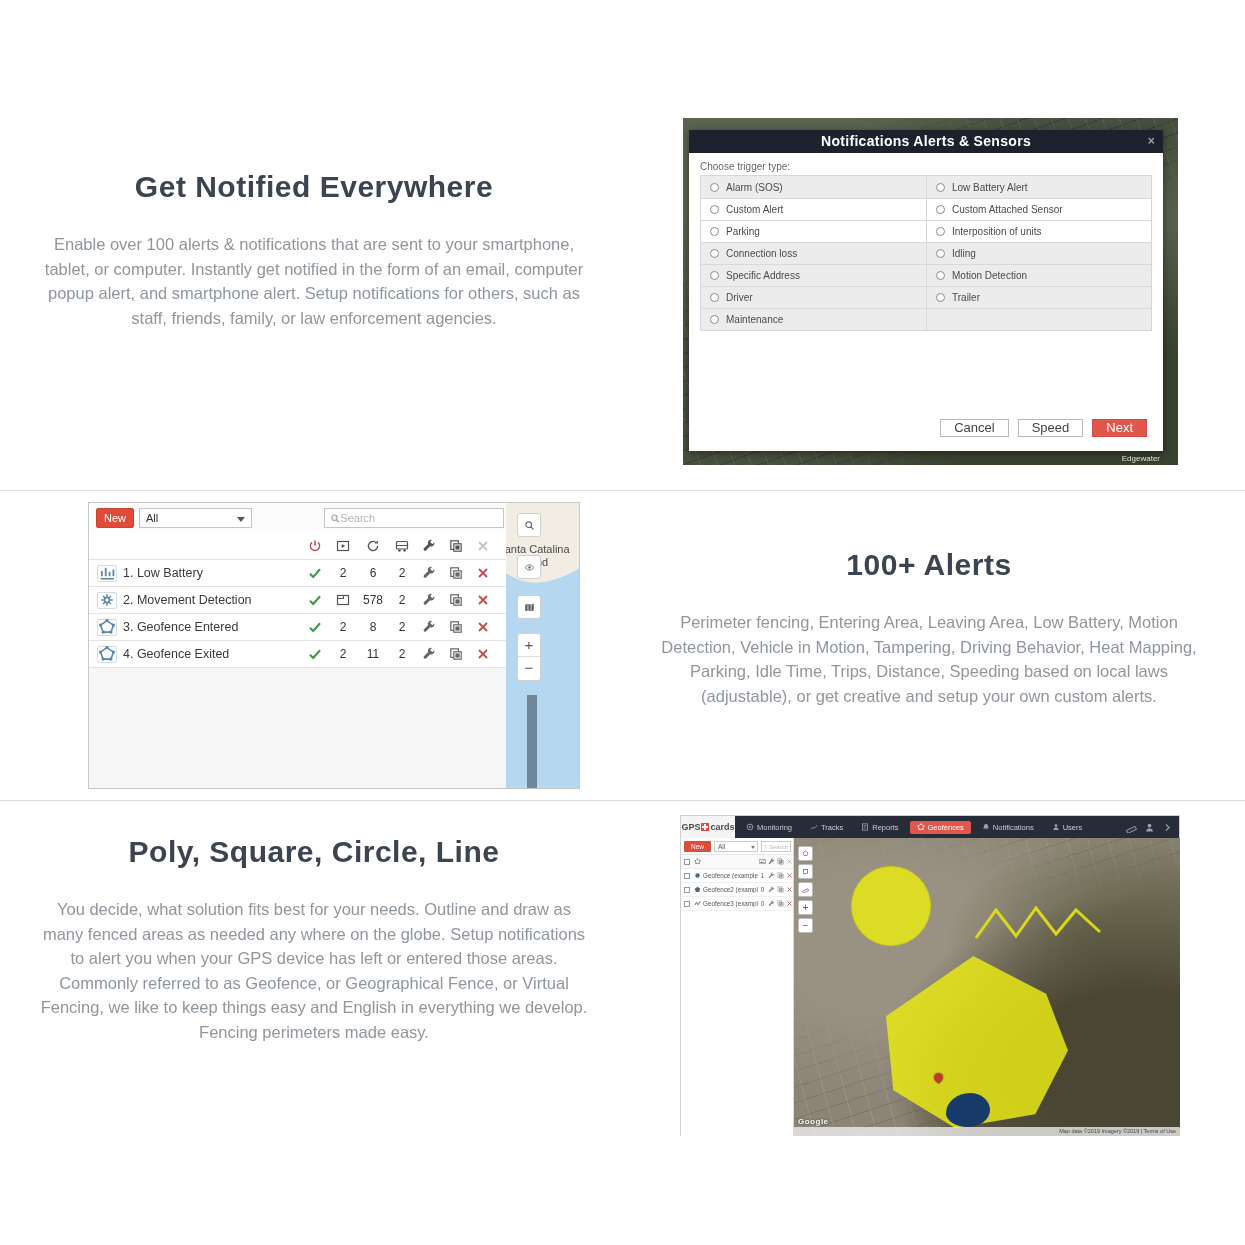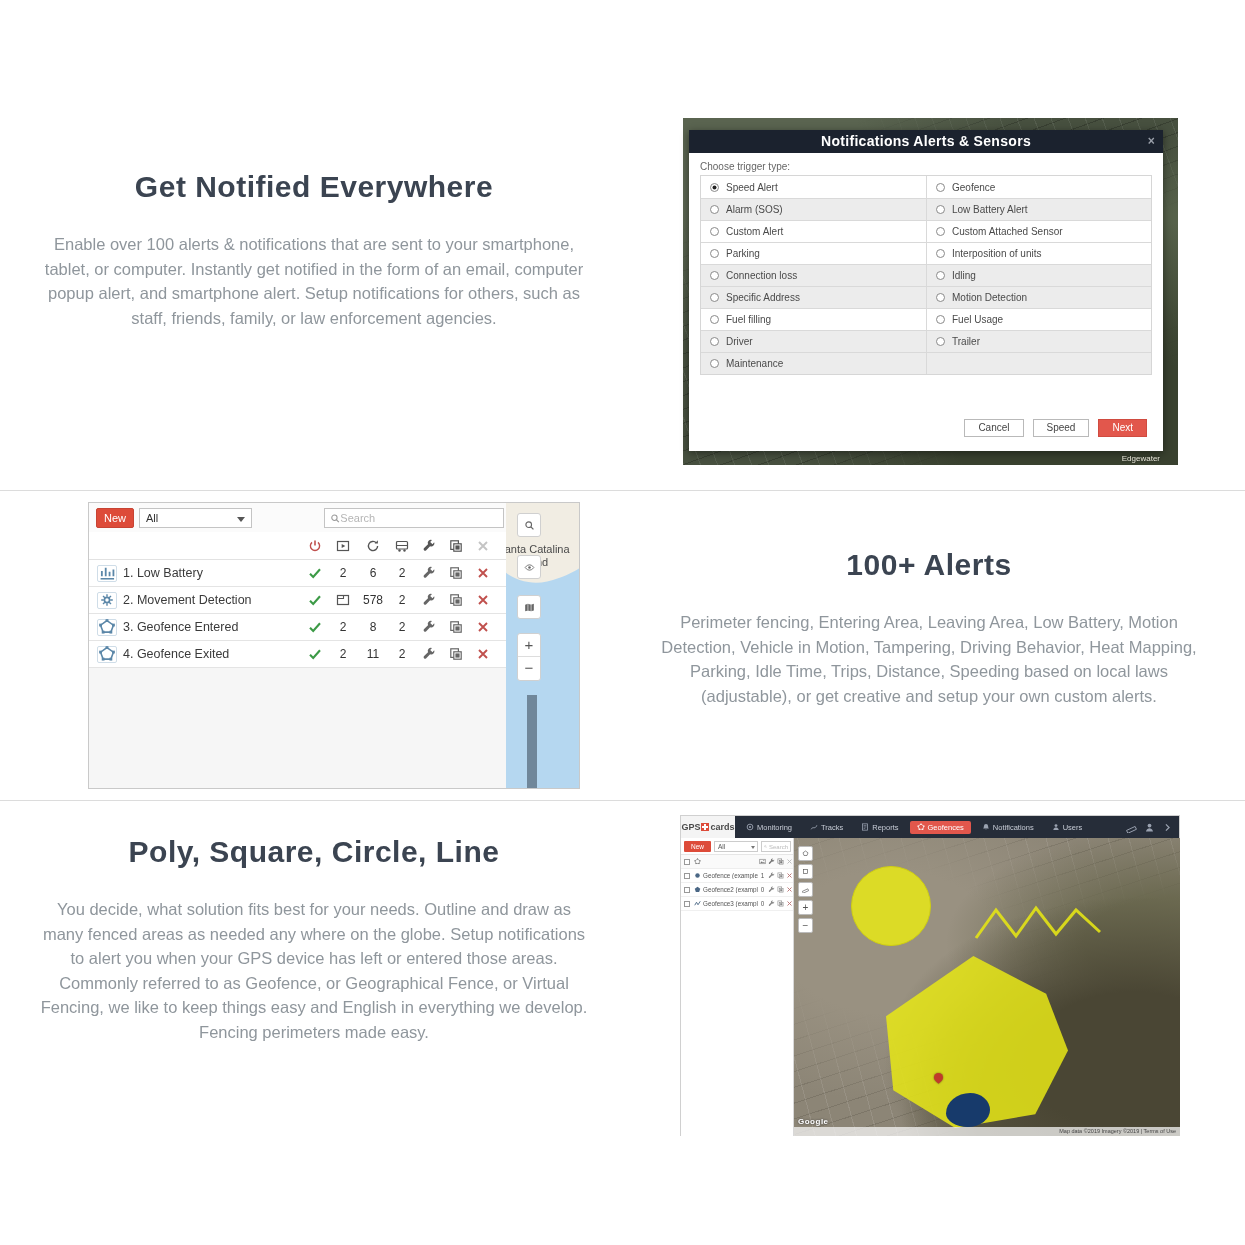--- a/index.html
+++ b/index.html
@@ -31,21 +31,21 @@
   .dlg-prompt { position:absolute; left:11px; top:31px; font-size:10px; color:#666; }
   .opt-table { position:absolute; left:11px; top:45px; width:452px; border:1px solid #d6d6d6; }
   .opt-row { display:grid; grid-template-columns:1fr 1fr; height:22px; border-top:1px solid #d9d9d9; }
   .opt-row:first-child { border-top:none; }
   .opt-row.alt .cell { background:#ececec;align-items:center; }
   .cell { display:flex; align-items:center; padding-left:9px; background:#fff; font-size:10px; color:#4a4a4a; }
   .cell + .cell { border-left:1px solid #d9d9d9; }
   .radio { width:9px; height:9px; border:1px solid #8a8a8a; border-radius:50%; margin-right:7px; flex:0 0 auto; background:#fff; position:relative; }
   .radio.sel::after { content:""; position:absolute; left:2px; top:2px; width:3px; height:3px; border-radius:50%; background:#222; box-shadow:0 0 0 .5px #222; }
   .dlg-footer { position:absolute; right:16px; bottom:14px; display:flex; gap:9px; }
-  .btn { height:18px; padding:0 13px; font-size:10px; line-height:16px; text-align:center; cursor:pointer; }
+  .btn { height:18px; padding:0 13px; font-size:13px; line-height:16px; text-align:center; cursor:pointer; }
   .btn.plain { background:#fff; border:1px solid #b9b9b9; color:#444; }
   .btn.primary { background:#e2574c; border:1px solid #d04b40; color:#fff; }
   .edgewater { position:absolute; right:18px; bottom:2px; font-size:8px; color:#e8e8d8; text-shadow:0 0 2px #222; }
 
   
   .shot2 { position:absolute; left:88px; top:502px; width:492px; height:287px; border:1px solid #c9c9c9; background:#fff; }
   .al-toolbar { position:absolute; left:0; top:0; width:417px; height:29px; background:#fbfbfb; }
   .btn-new { position:absolute; left:7px; top:5px; width:38px; height:20px; background:#dd4b39; border:1px solid #c74333; color:#fff; font-size:11px; text-align:center; line-height:18px; border-radius:2px; cursor:pointer; }
   .dd-all { position:absolute; left:50px; top:5px; width:113px; height:20px; border:1px solid #c4c4c4; background:#fff; font-size:11px; color:#333; line-height:18px; padding:0 6px; }
   .dd-all .caret { position:absolute; right:6px; top:8px; width:0; height:0; border-left:4px solid transparent; border-right:4px solid transparent; border-top:5px solid #555; }
@@ -136,88 +136,68 @@
   </div>
 
   <div class="shot1">
     <div class="dialog">
       <div class="dlg-title">
         <span>Notifications Alerts &amp; Sensors</span>
         <span class="dlg-close">×</span>
       </div>
       <div class="dlg-prompt">Choose trigger type:</div>
       <div class="opt-table" id="optTable">
+          <div class="opt-row alt">
+            <div class="cell">
+              <span class="radio"></span>
+              <span>Alarm (SOS)</span>
+            </div>
+            <div class="cell">
+              <span class="radio"></span>
+              <span>Low Battery Alert</span>
+            </div>
+          </div>
           <div class="opt-row">
             <div class="cell">
-              <span class="radio sel"></span>
-              <span>Speed Alert</span>
-            </div>
-            <div class="cell">
-              <span class="radio"></span>
-              <span>Geofence</span>
+              <span class="radio"></span>
+              <span>Custom Alert</span>
+            </div>
+            <div class="cell">
+              <span class="radio"></span>
+              <span>Custom Attached Sensor</span>
+            </div>
+          </div>
+          <div class="opt-row">
+            <div class="cell">
+              <span class="radio"></span>
+              <span>Parking</span>
+            </div>
+            <div class="cell">
+              <span class="radio"></span>
+              <span>Interposition of units</span>
             </div>
           </div>
           <div class="opt-row alt">
             <div class="cell">
               <span class="radio"></span>
-              <span>Alarm (SOS)</span>
-            </div>
-            <div class="cell">
-              <span class="radio"></span>
-              <span>Low Battery Alert</span>
-            </div>
-          </div>
-          <div class="opt-row">
-            <div class="cell">
-              <span class="radio"></span>
-              <span>Custom Alert</span>
-            </div>
-            <div class="cell">
-              <span class="radio"></span>
-              <span>Custom Attached Sensor</span>
-            </div>
-          </div>
-          <div class="opt-row">
-            <div class="cell">
-              <span class="radio"></span>
-              <span>Parking</span>
-            </div>
-            <div class="cell">
-              <span class="radio"></span>
-              <span>Interposition of units</span>
+              <span>Connection loss</span>
+            </div>
+            <div class="cell">
+              <span class="radio"></span>
+              <span>Idling</span>
             </div>
           </div>
           <div class="opt-row alt">
             <div class="cell">
               <span class="radio"></span>
-              <span>Connection loss</span>
-            </div>
-            <div class="cell">
-              <span class="radio"></span>
-              <span>Idling</span>
-            </div>
-          </div>
-          <div class="opt-row alt">
-            <div class="cell">
-              <span class="radio"></span>
               <span>Specific Address</span>
             </div>
             <div class="cell">
               <span class="radio"></span>
               <span>Motion Detection</span>
-            </div>
-          </div>
-          <div class="opt-row">
-            <div class="cell">
-              <span class="radio"></span>
-              <span>Fuel filling</span>
-            </div>
-            <div class="cell">
-              <span class="radio"></span>
-              <span>Fuel Usage</span>
             </div>
           </div>
           <div class="opt-row alt">
             <div class="cell">
               <span class="radio"></span>
               <span>Driver</span>
             </div>
             <div class="cell">
               <span class="radio"></span>
               <span>Trailer</span>

